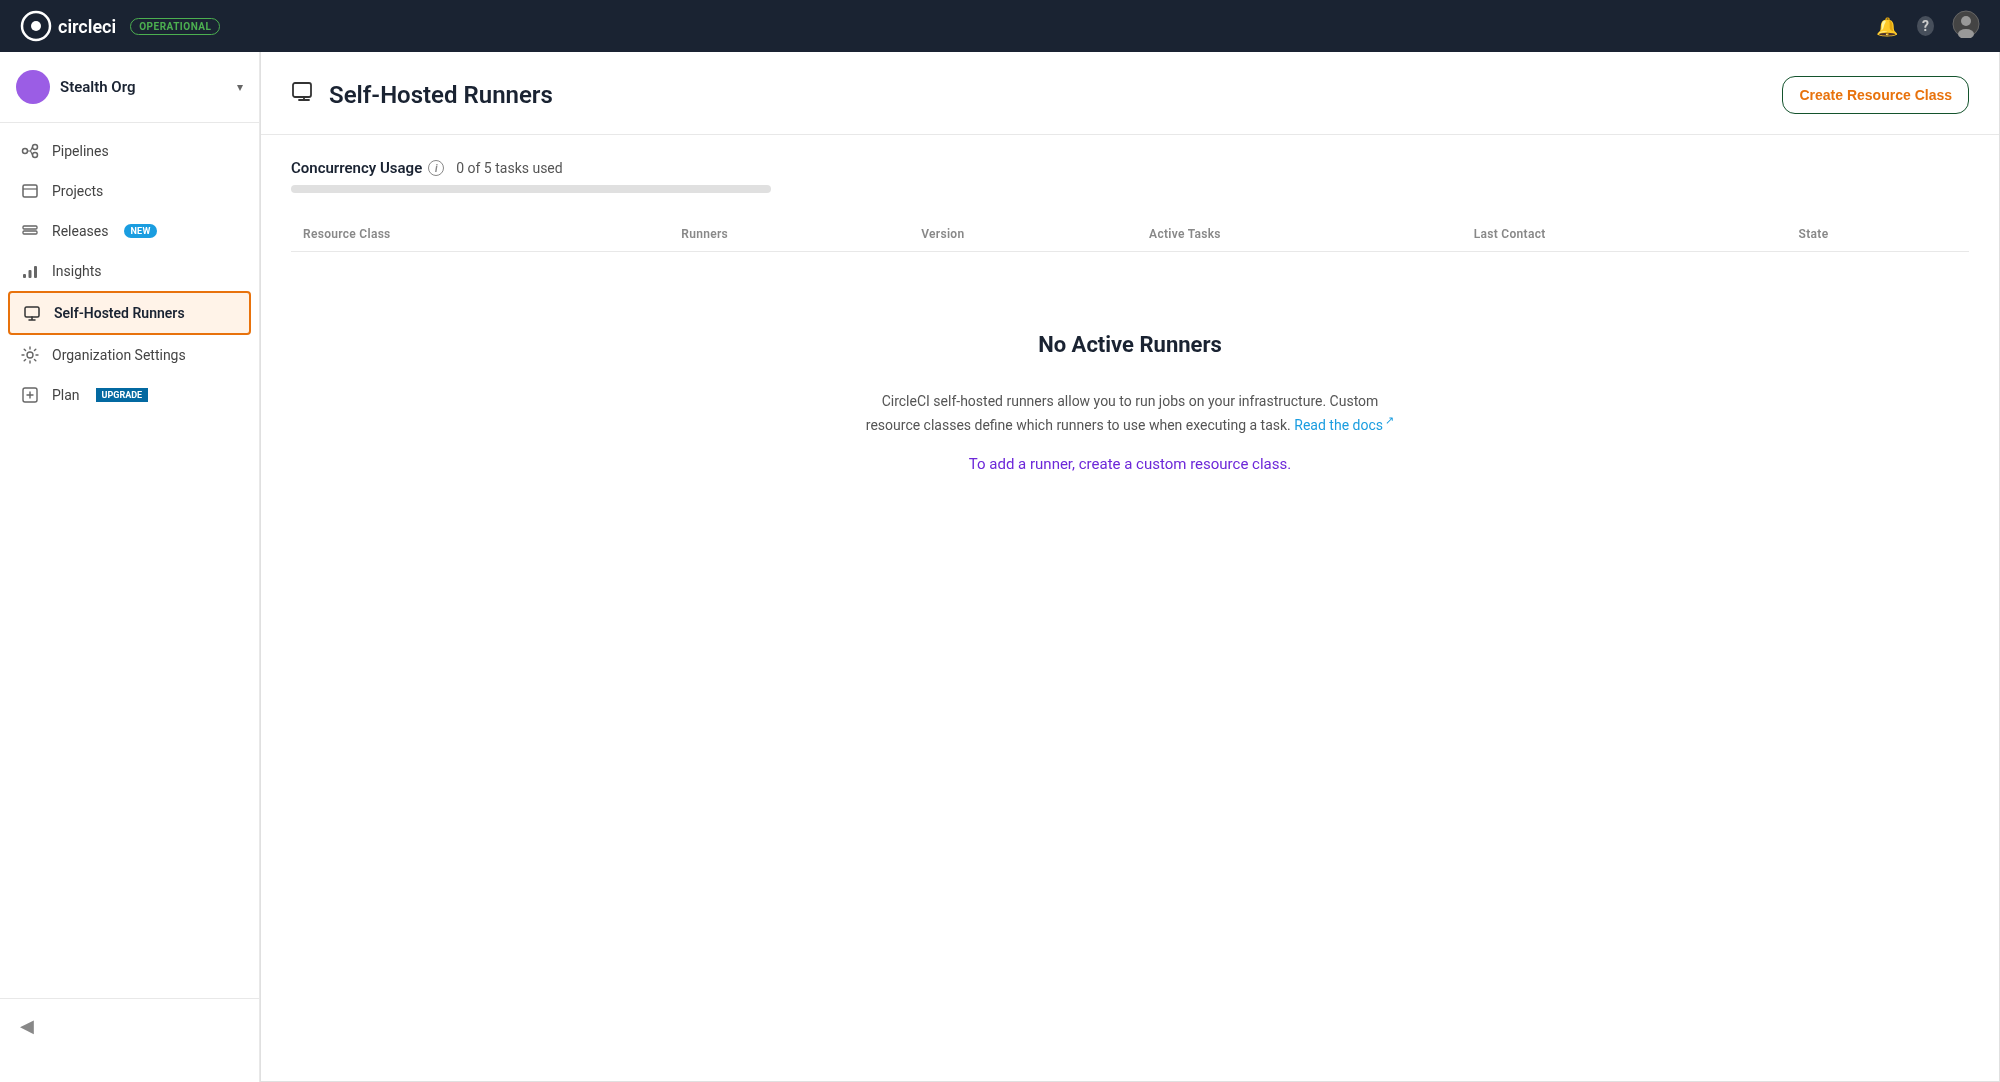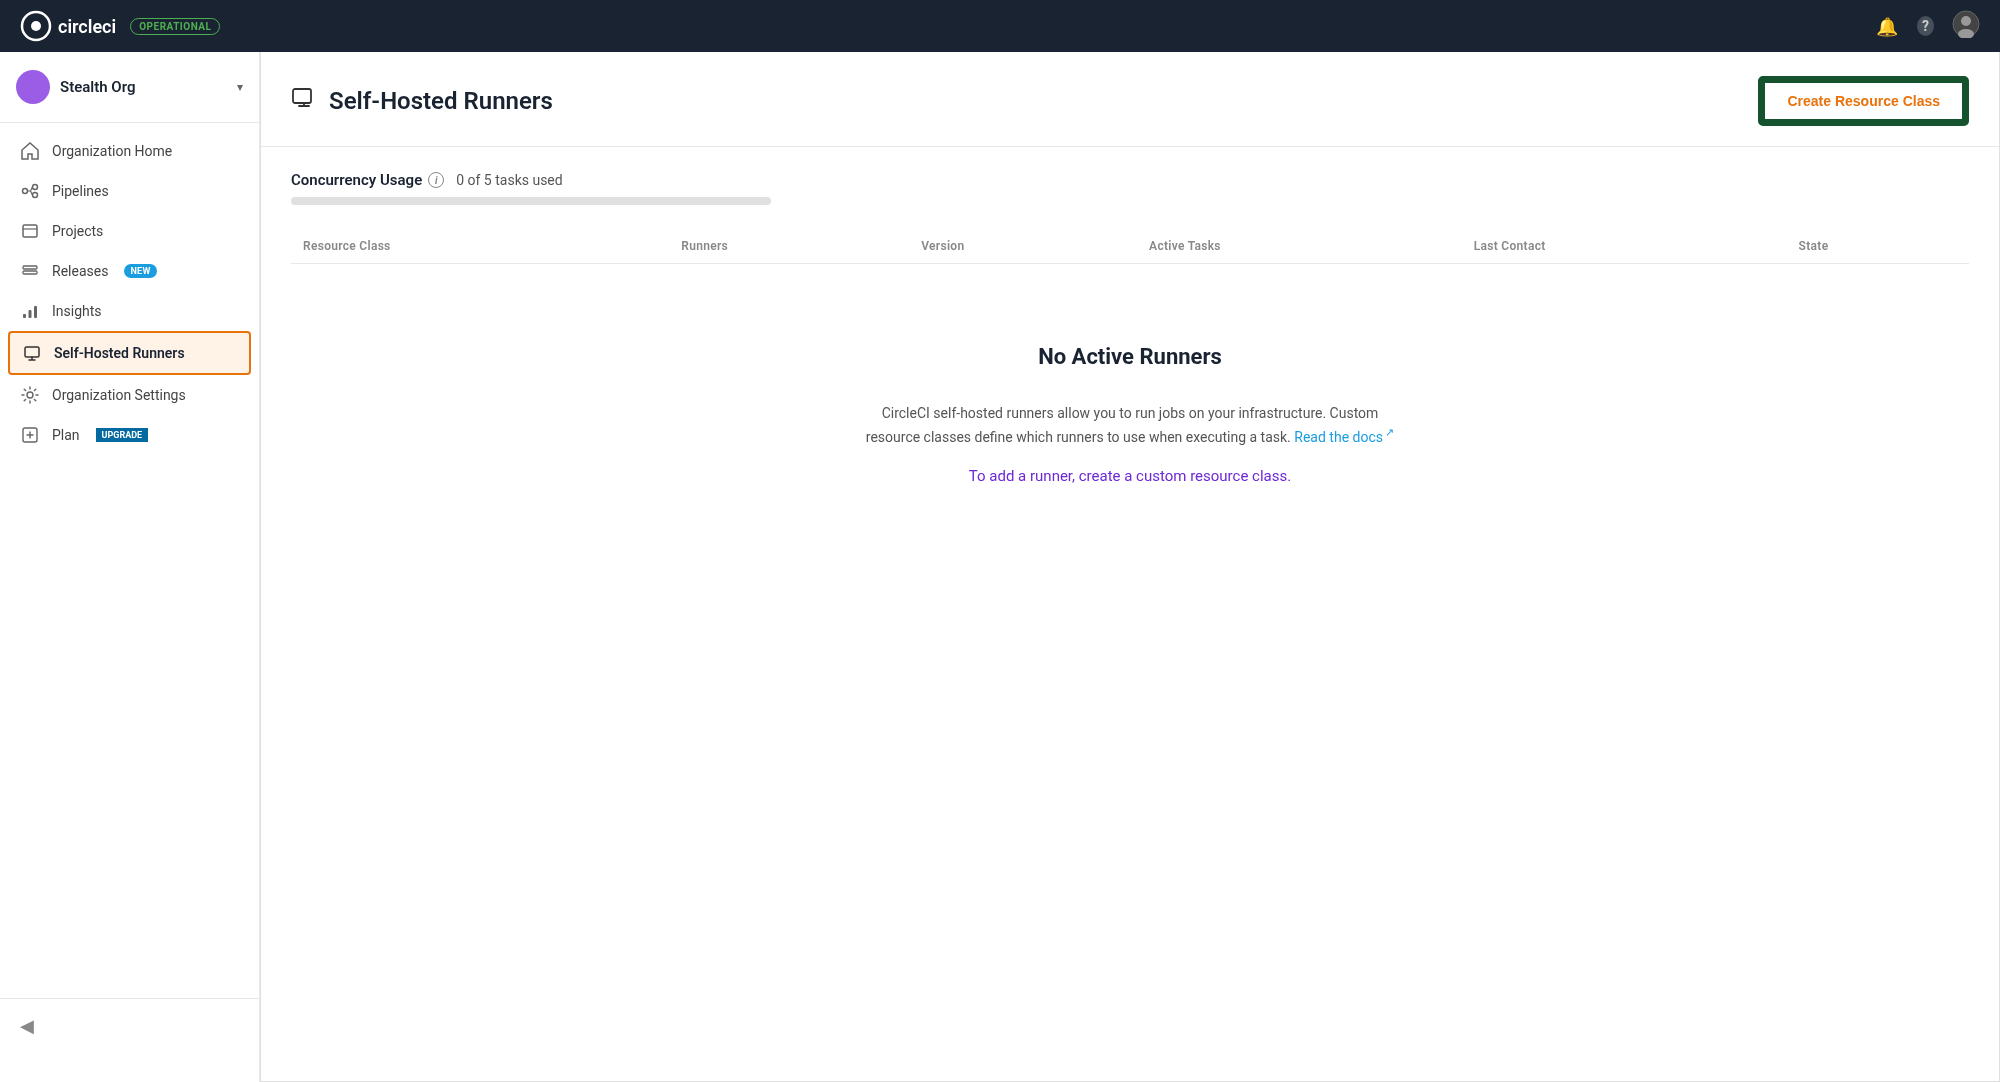--- a/index.html
+++ b/index.html
@@ -134,26 +134,26 @@
       justify-content: space-between;
       padding: 24px 30px 20px;
       border-bottom: 1px solid #e8e8e8;
     }
     .page-title-area { display: flex; align-items: center; gap: 12px; }
     .page-icon { font-size: 22px; color: #444; }
     .page-title { font-size: 24px; font-weight: 600; color: #1a2332; }
 
     .create-btn {
       background: #fff;
-      border: 7px solid #14532d;
+      border: 1px solid #14532d;
       color: #e8720c;
       font-size: 14px;
       font-weight: 600;
-      padding: 10px 22px;
-      border-radius: 5px;
+      padding: 10px 16px;
+      border-radius: 13px;
       cursor: pointer;
       transition: background 0.15s;
     }
 
     .content-body { padding: 24px 30px; }
 
     
     .concurrency-section { margin-bottom: 24px; }
     .concurrency-header { display: flex; align-items: center; gap: 12px; margin-bottom: 8px; }
     .concurrency-title { font-size: 15px; font-weight: 600; color: #1a2332; display: flex; align-items: center; gap: 6px; }
@@ -257,28 +257,20 @@
 
   <aside class="sidebar">
     <div class="org-selector">
       <div class="org-avatar"></div>
       <span class="org-name">Stealth Org</span>
       <span class="chevron-icon">▾</span>
     </div>
 
     <nav class="nav-section">
 
-      <div class="nav-item">
-        <span class="nav-icon">
-          <svg width="18" height="18" viewBox="0 0 18 18" fill="none">
-              <path d="M1 8L9 1l8 7v9H11v-5H7v5H1V8z" stroke="#666" stroke-width="1.5" fill="none"></path>
-            </svg>
-        </span>
-        <span>Organization Home</span>
-      </div>
 
       <div class="nav-item">
         <span class="nav-icon">
           <svg width="18" height="18" viewBox="0 0 18 18" fill="none">
               <circle cx="4" cy="9" r="2.5" stroke="#666" stroke-width="1.5"></circle>
               <circle cx="14" cy="5" r="2.5" stroke="#666" stroke-width="1.5"></circle>
               <circle cx="14" cy="13" r="2.5" stroke="#666" stroke-width="1.5"></circle>
               <path d="M6.5 9h3l2-4M6.5 9h3l2 4" stroke="#666" stroke-width="1.2"></path>
             </svg>
         </span>

